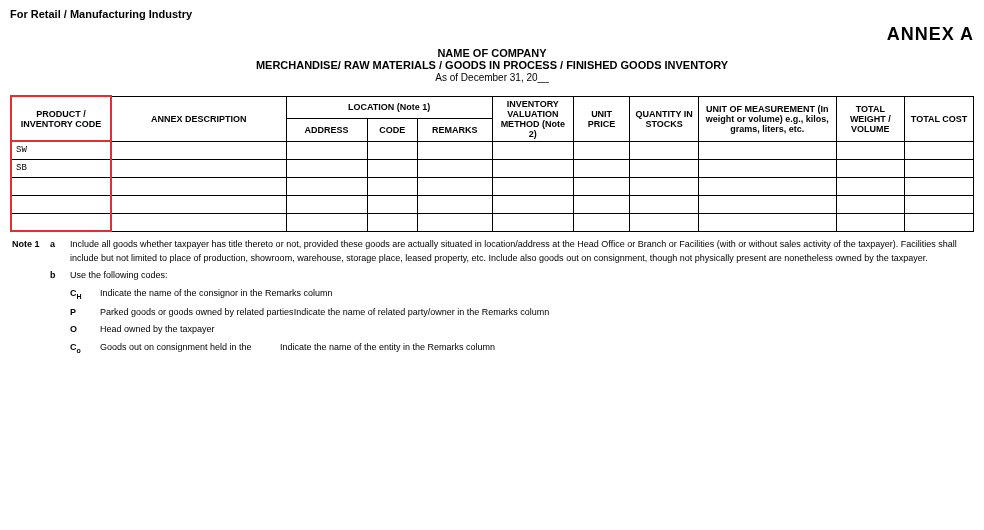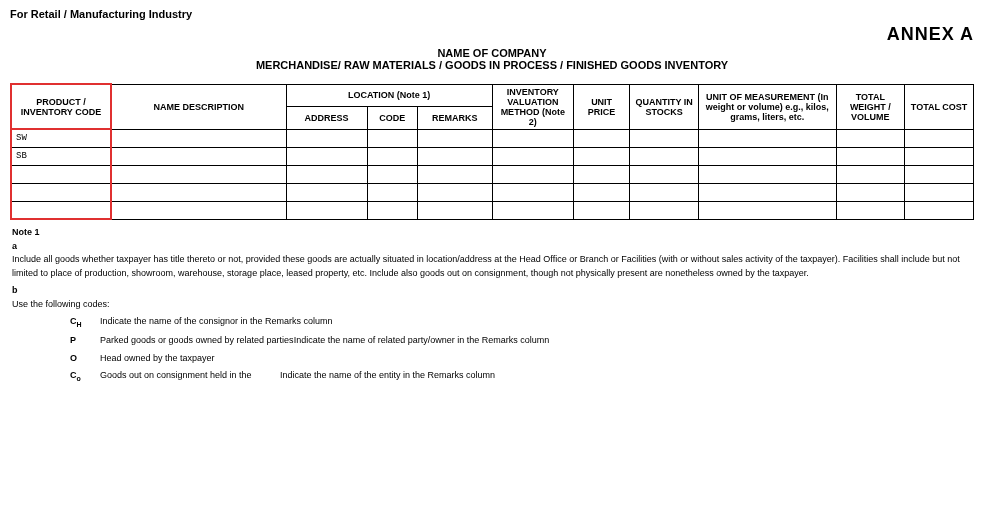--- a/index.html
+++ b/index.html
@@ -76,21 +76,20 @@
       font-family: Liberation Mono, monospace;
     }
     .notes-section {
       padding: 0 2px;
       font-size: 9px;
       line-height: 1.5;
     }
     .note-row {
       display: flex;
       margin-bottom: 4px;
-      flex-direction: column;
     }
     .note-num {
       min-width: 38px;
       font-weight: bold;
     }
     .note-letter {
       min-width: 20px;
       font-weight: bold;
     }
     .note-content {
@@ -123,28 +122,29 @@
 
   <div class="top-title">For Retail / Manufacturing Industry</div>
 
   <div class="annex-row">
     <span class="annex-label">ANNEX A</span>
   </div>
 
   <div class="center-block">
     <div class="company-name">NAME OF COMPANY</div>
     <div class="doc-title">MERCHANDISE/ RAW MATERIALS / GOODS IN PROCESS / FINISHED GOODS INVENTORY</div>
+    <div class="as-of">As of December 31, 20__</div>
   </div>
 
   <table class="main-table">
     <thead>
 
       <tr class="header-row-main">
         <th rowspan="3" class="product-code-cell">PRODUCT / INVENTORY CODE</th>
-        <th rowspan="3" style="width:140px;">NAME DESCRIPTION</th>
+        <th rowspan="3" style="width:140px;">ANNEX DESCRIPTION</th>
         <th colspan="3">LOCATION (Note 1)</th>
         <th rowspan="3" style="width:65px;">INVENTORY VALUATION METHOD (Note 2)</th>
         <th rowspan="3" style="width:45px;">UNIT PRICE</th>
         <th rowspan="3" style="width:55px;">QUANTITY IN STOCKS</th>
         <th rowspan="3" style="width:110px;">UNIT OF MEASUREMENT (In weight or volume) e.g., kilos, grams, liters, etc.</th>
         <th rowspan="3" style="width:55px;">TOTAL WEIGHT / VOLUME</th>
         <th rowspan="3" style="width:55px;">TOTAL COST</th>
       </tr>
 
       <tr class="header-row-main">

